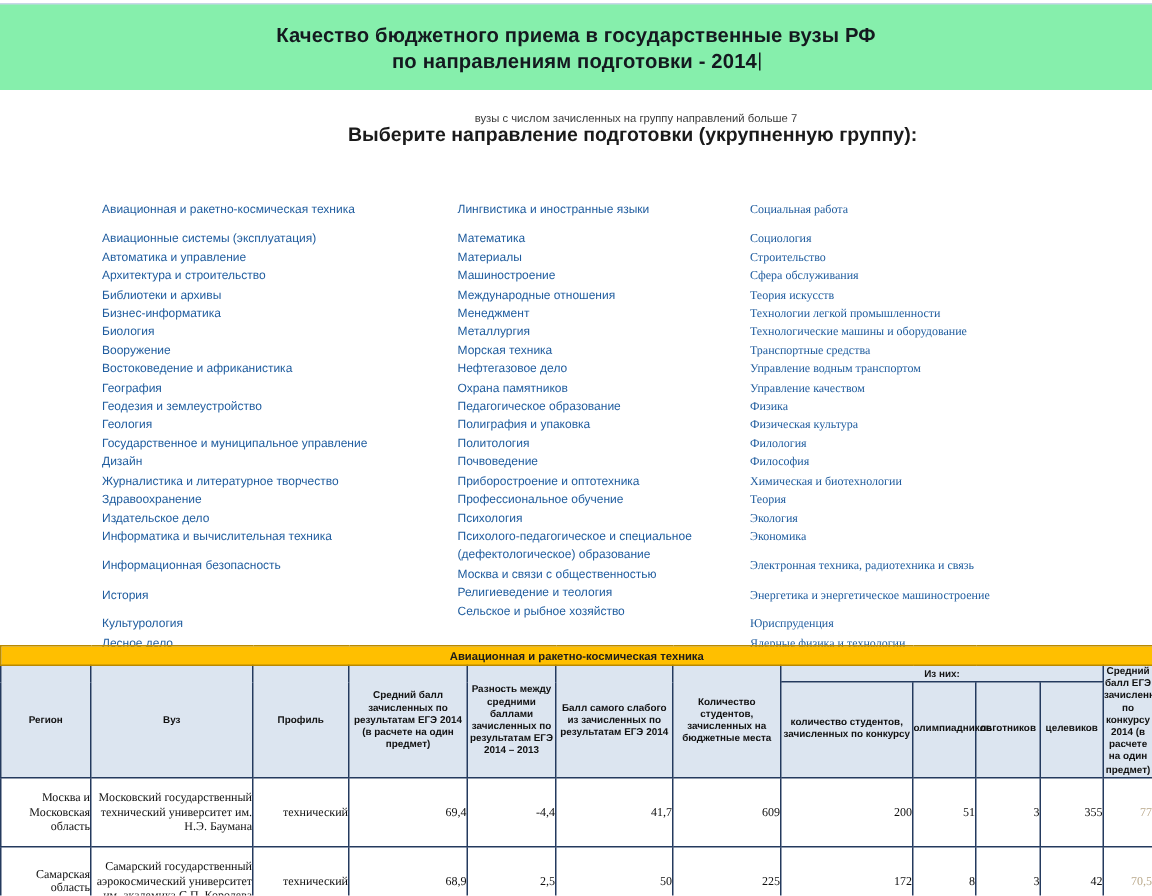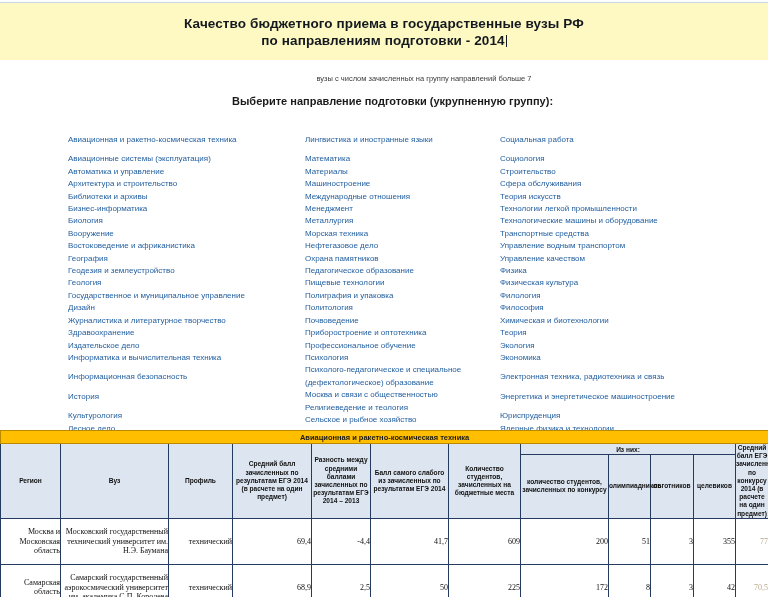--- a/index.html
+++ b/index.html
@@ -15,21 +15,21 @@
     width: 768px;
     height: 597px;
     background: #ffffff;
   }
 
   
   .banner {
     position: absolute;
     left: 0; top: 2px;
     width: 768px; height: 58px;
-    background: #fef9c3;
+    background: #86efac;
     border-top: 1px solid #c8d6e8;
     display: flex;
     flex-direction: column;
     align-items: center;
     justify-content: center;
   }
   .banner-line {
     color: #14191f;
     font-weight: bold;
     font-size: 13.5px;
@@ -53,40 +53,40 @@
     width: 768px;
     text-align: center;
     font-size: 7.5px;
     color: #3a3a3a;
     padding-left: 80px;
   }
 
   
   .instruction {
     position: absolute;
-    left: 232px; top: 95px;
-    font-size: 11px;
+    left: 232px; top: 82px;
+    font-size: 13px;
     font-weight: bold;
     color: #1a1a1a;
   }
 
   
   .columns {
     position: absolute;
     left: 0; top: 134px;
     width: 768px;
     height: 270px;
   }
   .col {
     position: absolute;
     top: 0;
   }
   .col-1 { left: 68px;  width: 225px; }
   .col-2 { left: 305px; width: 185px; }
-  .col-3 { left: 500px; width: 225px; }
+  .col-3 { left: 500px; width: 225px; font-family: Liberation Serif, serif; }
 
   .link {
     display: block;
     color: #1f5c9e;
     font-size: 8px;
     line-height: 12.4px;
     text-decoration: none;
     white-space: nowrap;
   }
   .link.wrap { white-space: normal; }
@@ -197,21 +197,20 @@
         <a class="link" href="#">Математика</a>
         <a class="link" href="#">Материалы</a>
         <a class="link" href="#">Машиностроение</a>
         <a class="link" href="#">Международные отношения</a>
         <a class="link" href="#">Менеджмент</a>
         <a class="link" href="#">Металлургия</a>
         <a class="link" href="#">Морская техника</a>
         <a class="link" href="#">Нефтегазовое дело</a>
         <a class="link" href="#">Охрана памятников</a>
         <a class="link" href="#">Педагогическое образование</a>
-        <a class="link" href="#">Пищевые технологии</a>
         <a class="link" href="#">Полиграфия и упаковка</a>
         <a class="link" href="#">Политология</a>
         <a class="link" href="#">Почвоведение</a>
         <a class="link" href="#">Приборостроение и оптотехника</a>
         <a class="link" href="#">Профессиональное обучение</a>
         <a class="link" href="#">Психология</a>
         <a class="link wrap" href="#">Психолого-педагогическое и специальное (дефектологическое) образование</a>
         <a class="link" href="#">Москва и связи с общественностью</a>
         <a class="link" href="#">Религиеведение и теология</a>
         <a class="link" href="#">Сельское и рыбное хозяйство</a>

